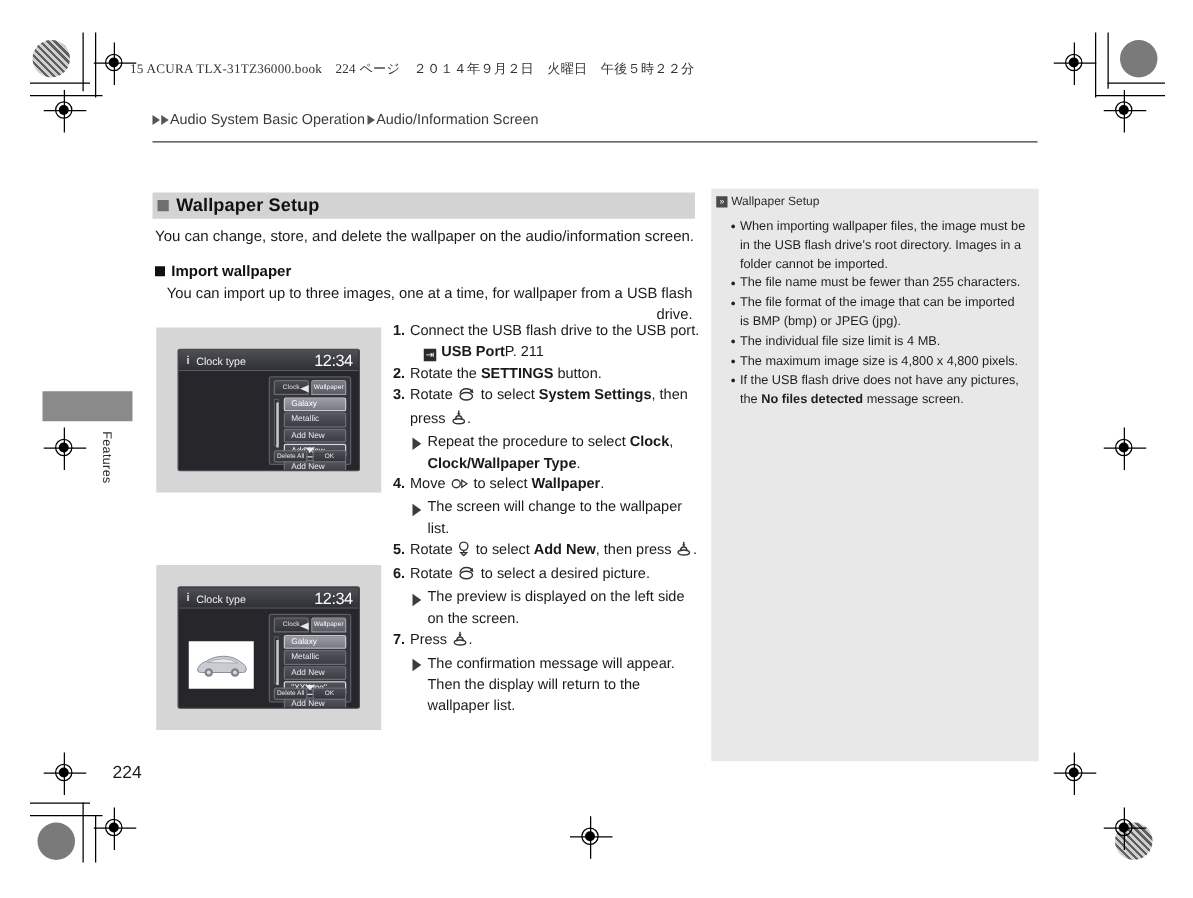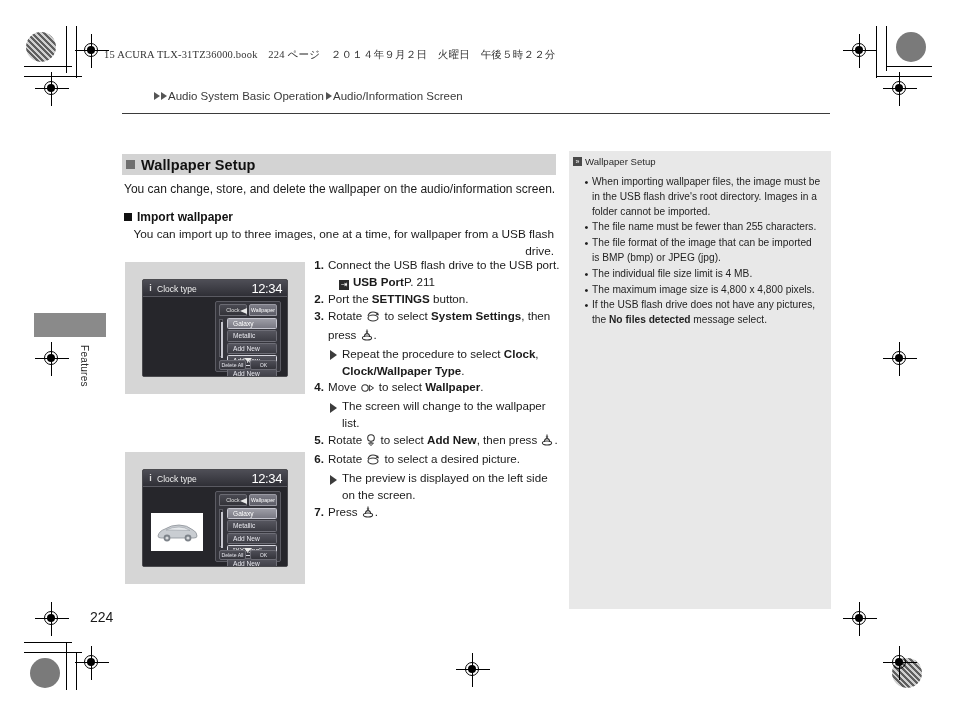--- a/index.html
+++ b/index.html
@@ -80,21 +80,20 @@
   
   .breadcrumb {
     position: absolute;
     left: 122px;
     top: 90px;
     font-size: 11.5px;
     color: #3a3a3a;
     white-space: nowrap;
     display: flex;
     align-items: center;
-    margin-left: 32px;
   }
   .breadcrumb .tri {
     display: inline-block;
     width: 0; height: 0;
     border-left: 6px solid #555;
     border-top: 4.5px solid transparent;
     border-bottom: 4.5px solid transparent;
     margin-right: 1px;
   }
   .breadcrumb .crumb-text { margin-right: 2px; }
@@ -701,21 +700,21 @@
       <div class="step-num">1.</div>
       <div class="step-body"><span>Connect the USB flash drive to the USB port.</span></div>
     </div>
     <div class="ref-line">
       <span class="ref-icon">⇥</span>
       <b>USB Port</b>
       <span> P. 211</span>
     </div>
     <div class="step">
       <div class="step-num">2.</div>
-      <div class="step-body"><span>Port the </span><b>SETTINGS</b><span> button.</span></div>
+      <div class="step-body"><span>Rotate the </span><b>SETTINGS</b><span> button.</span></div>
     </div>
     <div class="step">
       <div class="step-num">3.</div>
       <div class="step-body"><span>Rotate </span><span class="gl"><svg width="14" height="12" viewBox="0 0 14 12">
             <ellipse cx="7" cy="8" rx="5" ry="3" fill="none" stroke="#333" stroke-width="1.1"></ellipse>
             <path d="M2 6 Q3 2 7 2 Q11 2 12 5" fill="none" stroke="#333" stroke-width="1.1"></path>
             <path d="M12 2.2 L12.8 5.6 L9.6 4.6 Z" fill="#333"></path>
           </svg></span><span> to select </span><b>System Settings</b><span>, then press </span><span class="gl"><svg width="12" height="12" viewBox="0 0 12 12">
             <ellipse cx="6" cy="9" rx="4.6" ry="2" fill="none" stroke="#333" stroke-width="1.1"></ellipse>
             <path d="M3.4 8 Q3.4 4.6 6 4.6 Q8.6 4.6 8.6 8" fill="none" stroke="#333" stroke-width="1.1"></path>
@@ -765,20 +764,24 @@
     </div>
     <div class="step">
       <div class="step-num">7.</div>
       <div class="step-body"><span>Press </span><span class="gl"><svg width="12" height="12" viewBox="0 0 12 12">
             <ellipse cx="6" cy="9" rx="4.6" ry="2" fill="none" stroke="#333" stroke-width="1.1"></ellipse>
             <path d="M3.4 8 Q3.4 4.6 6 4.6 Q8.6 4.6 8.6 8" fill="none" stroke="#333" stroke-width="1.1"></path>
             <path d="M6 0.4 L6 3.8" stroke="#333" stroke-width="1.1"></path>
             <path d="M4.6 2.6 L6 4.3 L7.4 2.6 Z" fill="#333"></path>
           </svg></span><span>.</span></div>
     </div>
+    <div class="sub-line">
+      <span class="tri"></span>
+      <span class="sub-txt"><span>The confirmation message will appear. Then the display will return to the wallpaper list.</span></span>
+    </div>
   </div>
 
 <div class="note-col">
   <div class="note-head">
     <span class="chev">»</span>
     <span>Wallpaper Setup</span>
   </div>
   <div class="note-list" id="note-list">
       <div class="note-item">
         <span class="bullet">•</span>
@@ -795,16 +798,16 @@
       <div class="note-item">
         <span class="bullet">•</span>
         <span class="txt"><span>The individual file size limit is 4 MB.</span></span>
       </div>
       <div class="note-item">
         <span class="bullet">•</span>
         <span class="txt"><span>The maximum image size is 4,800 x 4,800 pixels.</span></span>
       </div>
       <div class="note-item">
         <span class="bullet">•</span>
-        <span class="txt"><span>If the USB flash drive does not have any pictures, the </span><b>No files detected</b><span> message select.</span></span>
+        <span class="txt"><span>If the USB flash drive does not have any pictures, the </span><b>No files detected</b><span> message screen.</span></span>
       </div>
     </div>
 </div>
 
 </body></html>

